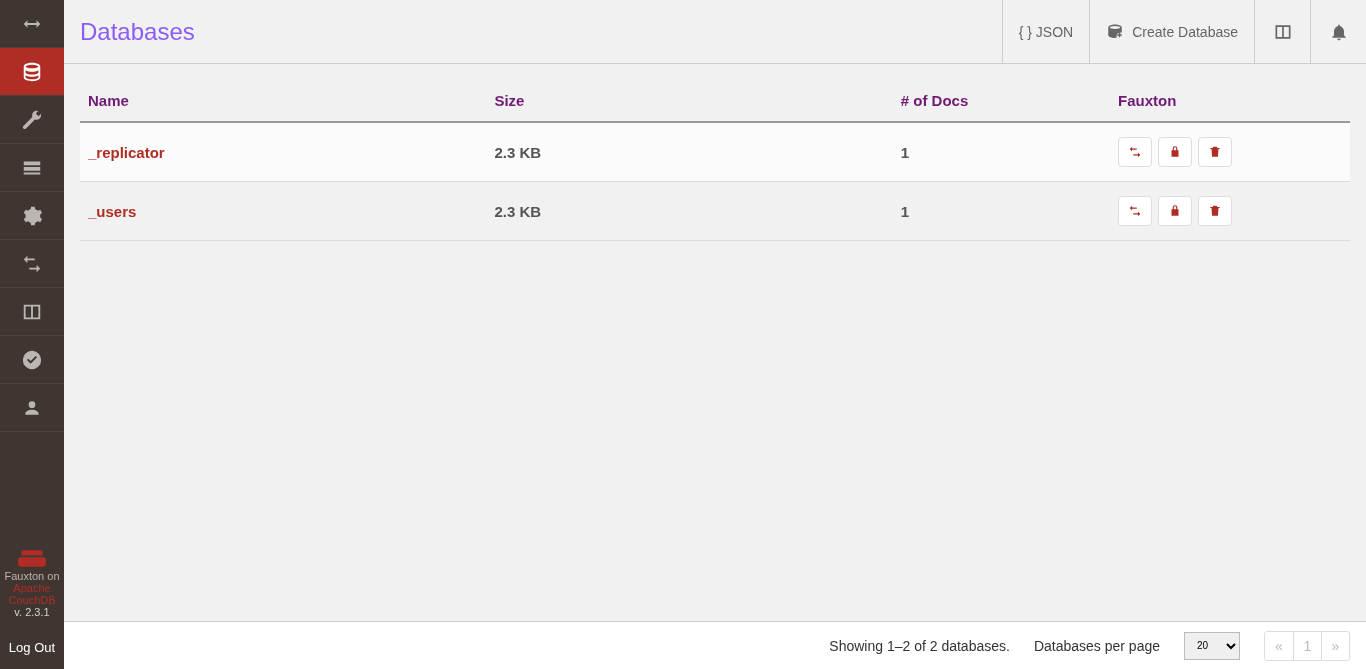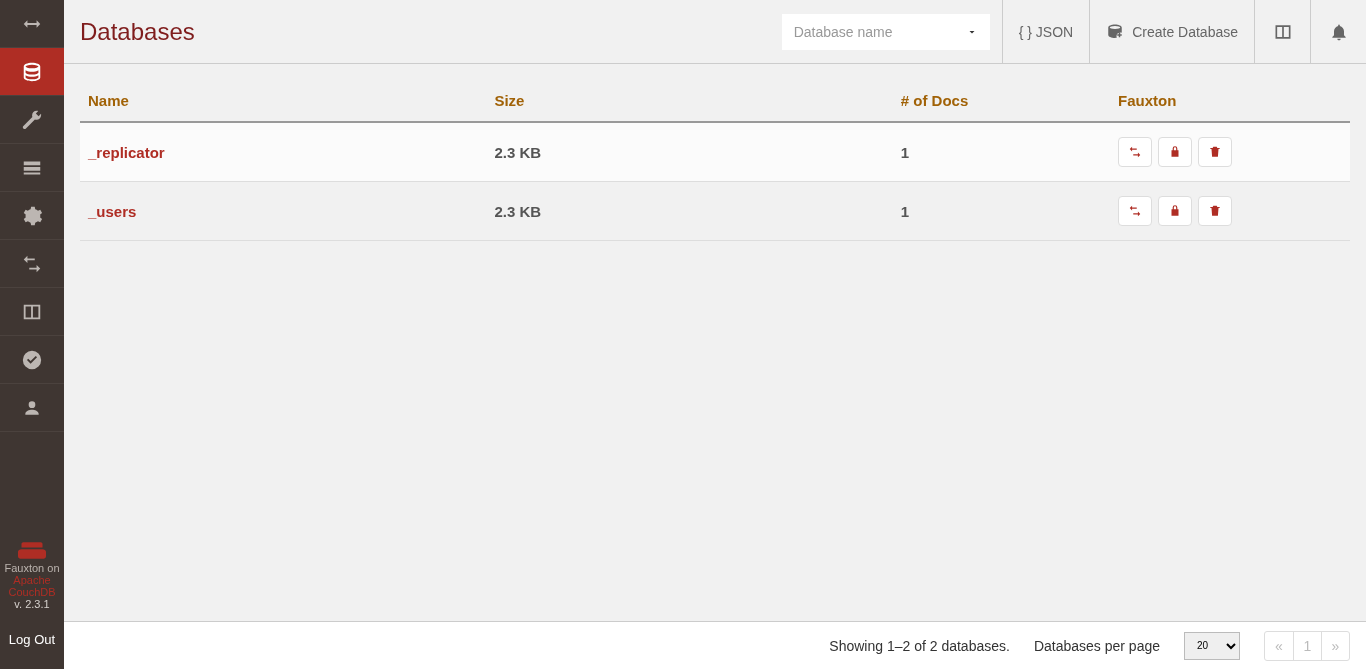--- a/index.html
+++ b/index.html
@@ -41,21 +41,21 @@
     color: #bbb3ae;
     padding: 6px 4px 10px;
   }
   .brand .couch-icon svg { fill: #af2d24; }
   .brand .product { color:#af2d24; }
   .brand .ver { color:#d6d1cd; }
   .logout {
     text-align: center;
     font-size: 13px;
     color: #fff;
-    padding: 12px 0 22px;
+    padding: 12px 0 14px;
     cursor: pointer;
   }
 
   
   .main {
     flex: 1;
     display: flex;
     flex-direction: column;
     background: #f1f1f1;
   }
@@ -64,21 +64,21 @@
   .header {
     height: 64px;
     display: flex;
     align-items: center;
     border-bottom: 1px solid #ccc;
     padding-left: 16px;
   }
   .header h1 {
     font-size: 24px;
     font-weight: 400;
-    color: #7f1d1d;
+    color: #8b5cf6;
   }
   .header .filler { flex:1; }
   .db-selector {
     width: 208px;
     height: 36px;
     background: #fff;
     display: flex;
     align-items: center;
     justify-content: space-between;
     padding: 0 12px;
@@ -109,21 +109,21 @@
     overflow: auto;
   }
   table {
     width: 100%;
     border-collapse: collapse;
   }
   thead th {
     text-align: left;
     font-weight: 700;
     font-size: 15px;
-    color: #a16207;
+    color: #701a75;
     padding: 12px 8px;
     border-bottom: 2px solid #999;
   }
   tbody td {
     padding: 14px 8px;
     border-bottom: 1px solid #ddd;
     font-size: 15px;
     color: #555;
     font-weight: bold;
   }
@@ -246,26 +246,20 @@
 
   <div class="logout">Log Out</div>
 </nav>
 
 <div class="main">
 
   <div class="header">
     <h1>Databases</h1>
     <div class="filler"></div>
 
-    <div class="db-selector">
-      <span>Database name</span>
-      <svg width="12" height="12" viewBox="0 0 24 24" fill="#333">
-          <path d="M7 10l5 5 5-5z"></path>
-        </svg>
-    </div>
 
     <div class="header-btn">
       <span>{ } JSON</span>
     </div>
 
     <div class="header-btn">
       <svg width="18" height="18" viewBox="0 0 24 24">
           <path d="M12 2C7 2 3 3.8 3 6v10c0 2.2 4 4 9 4 .9 0 1.8-.1 2.6-.2-.4-.7-.6-1.5-.6-2.3 0-2.8 2.2-5 5-5 .7 0 1.4.1 2 .4V6c0-2.2-4-4-9-4zm0 2c4.4 0 7 1.3 7 2s-2.6 2-7 2-7-1.3-7-2 2.6-2 7-2zm9 13h-2v2h-2v-2h-2v-2h2v-2h2v2h2v2z"></path>
         </svg>
       <span>Create Database</span>

